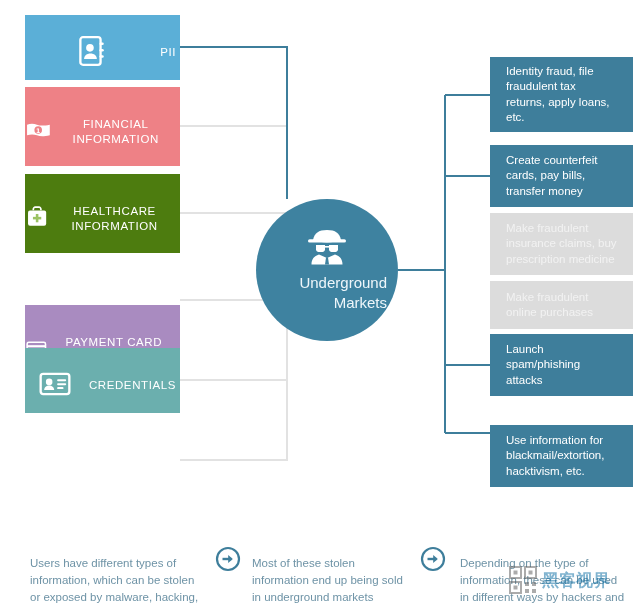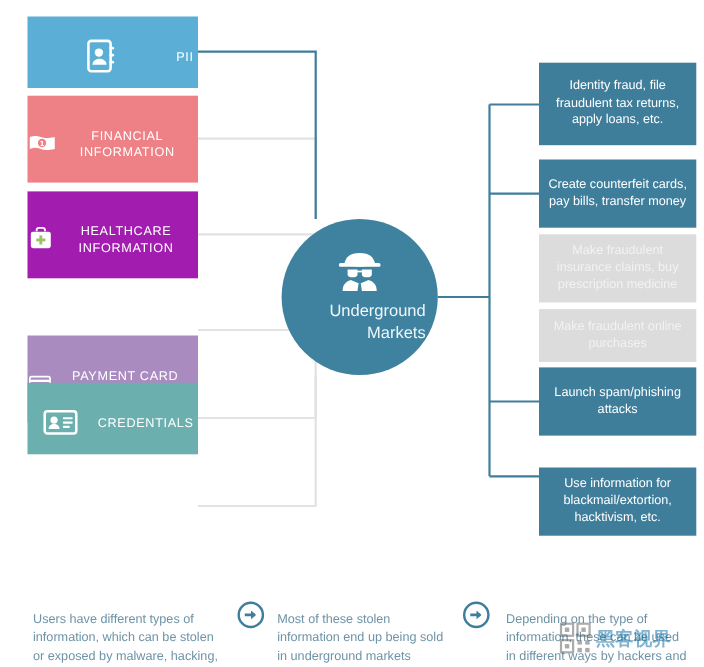--- a/index.html
+++ b/index.html
@@ -91,22 +91,21 @@
 
   
   .outcome {
     position: absolute;
     left: 490px;
     width: 143px;
     box-sizing: border-box;
     display: flex;
     align-items: center;
     justify-content: center;
-    text-align: center;
-    padding: 4px 6px;
+    padding: 4px 16px;
     font-size: 11.5px;
     line-height: 15.5px;
     color: #ffffff;
     background: #3E7E9B;
   }
   .outcome.faded {
     background: #DCDCDC;
     color: #f2f2f2;
   }
 
@@ -201,21 +200,21 @@
 
   <div class="cat-card" style="top:87px; height:79px; background:#EE8186;">
     <svg class="cat-icon" viewBox="0 0 32 32">
       <path d="M2.5 9.5c4-1.6 8-1.6 12 0s8 1.6 15.5 0v13c-7.5 1.6-11.5 1.6-15.5 0s-8-1.6-12 0z" fill="#fff"></path>
       <circle cx="16" cy="16" r="4.6" fill="#EE8186"></circle>
       <text x="16" y="19.4" text-anchor="middle" font-size="7.5" font-family="DejaVu Sans, sans-serif" font-weight="bold" fill="#fff">1</text>
     </svg>
     <div class="cat-label">FINANCIAL INFORMATION</div>
   </div>
 
-  <div class="cat-card" style="top:174px; height:79px; background:#a21caf;">
+  <div class="cat-card" style="top:174px; height:79px; background:#4d7c0f;">
     <svg class="cat-icon" viewBox="0 0 32 32">
       <path d="M11 7V5.5A2.5 2.5 0 0 1 13.5 3h5A2.5 2.5 0 0 1 21 5.5V7" fill="none" stroke="#fff" stroke-width="2.2"></path>
       <rect x="4" y="7.5" width="24" height="20" rx="2.6" fill="#fff"></rect>
       <rect x="14.3" y="12" width="3.4" height="11" fill="#9BC262"></rect>
       <rect x="10.5" y="15.8" width="11" height="3.4" fill="#9BC262"></rect>
     </svg>
     <div class="cat-label">HEALTHCARE INFORMATION</div>
   </div>
 
   <div class="cat-card" style="top:261px; height:79px; background:#A98BC0;margin-top:44px;">

